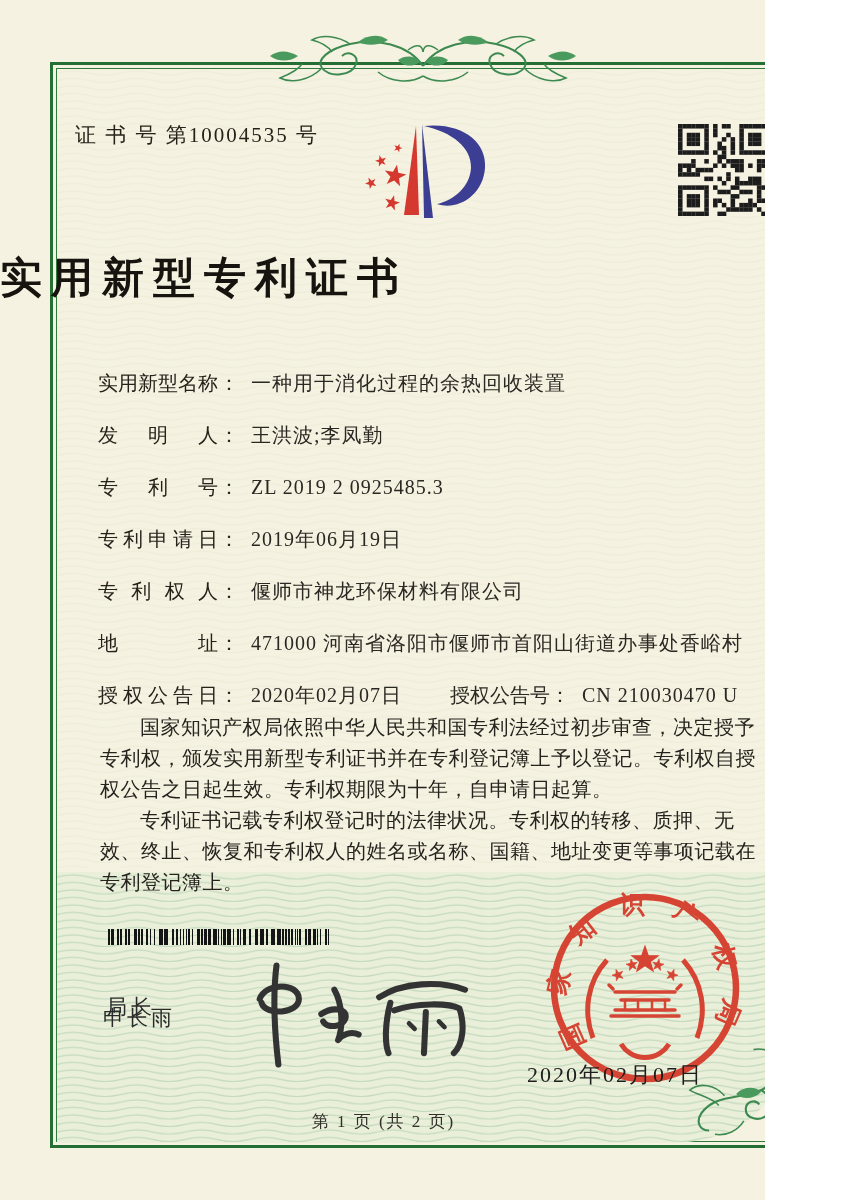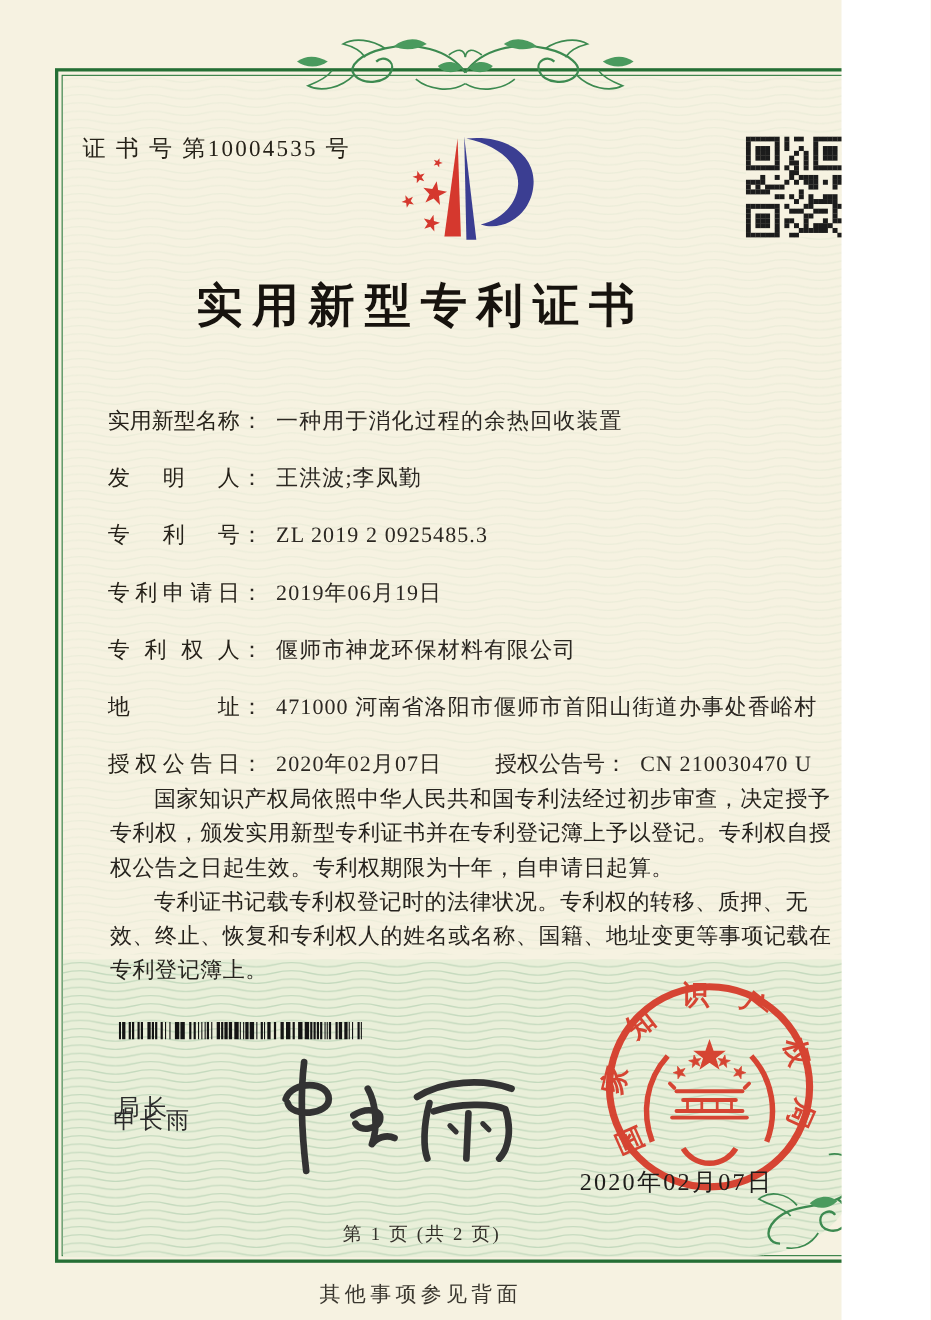--- a/index.html
+++ b/index.html
@@ -7,21 +7,21 @@
         font-family:"Liberation Serif",serif;color:#2b2722;}
   .frame{position:absolute;left:50px;top:62px;width:739px;height:1080px;border:3px solid #256f35;}
   .frame-inner{position:absolute;inset:3px;border:1px solid #2d7a3f;}
   .orn-top{position:absolute;left:258px;top:30px;width:330px;height:64px;}
   .orn-corner{position:absolute;left:686px;top:1038px;width:106px;height:106px;}
   .band{position:absolute;left:57px;top:872px;}
   .bandfaint{position:absolute;left:57px;top:68px;opacity:.20;}
   .certno{position:absolute;left:75px;top:121px;font-size:21px;letter-spacing:2px;color:#262219;}
   .logo{position:absolute;left:352px;top:116px;width:150px;height:110px;}
   .qr{position:absolute;left:678px;top:124px;width:92px;height:92px;}
-  .title{position:absolute;left:0;right:0;top:250px;text-align:center;font-size:42px;
+  .title{position:absolute;left:0;right:0;top:250px;text-align:left;font-size:42px;
          font-weight:bold;letter-spacing:9px;color:#17130e;}
   .fields{position:absolute;left:98px;top:372px;width:672px;font-size:20px;}
   .frow{position:relative;line-height:23px;margin-bottom:29px;white-space:nowrap;}
   .flabel{display:inline-block;width:120px;text-align:justify;text-align-last:justify;vertical-align:top;color:#26221a;}
   .fcolon{margin-left:1px;}
   .fvalue{margin-left:7px;letter-spacing:1px;}
   .grant{position:absolute;left:352px;top:0;}
   .paras{position:absolute;left:100px;top:712px;width:668px;font-size:20px;line-height:31px;color:#26231e;}
   .paras p{margin:0;text-indent:2em;letter-spacing:.5px;}
   .barcode{position:absolute;left:108px;top:929px;}
@@ -462,15 +462,14 @@
       <path d="M-52,44 C-62,18 -58,-12 -38,-34" fill="none" stroke-width="5"></path>
       <path d="M52,44 C62,18 58,-12 38,-34" fill="none" stroke-width="5"></path>
       <path d="M-24,50 A28,28 0 0 0 24,50" fill="none" stroke-width="5"></path>
     </g>
   </svg>
 
   <div class="seal-date">2020年02月07日</div>
 
   <div class="pageinfo">第 1 页 (共 2 页)</div>
 
-  <div class="backnote">其他事项参见背面</div>
 
 </div>
 
 </body></html>

